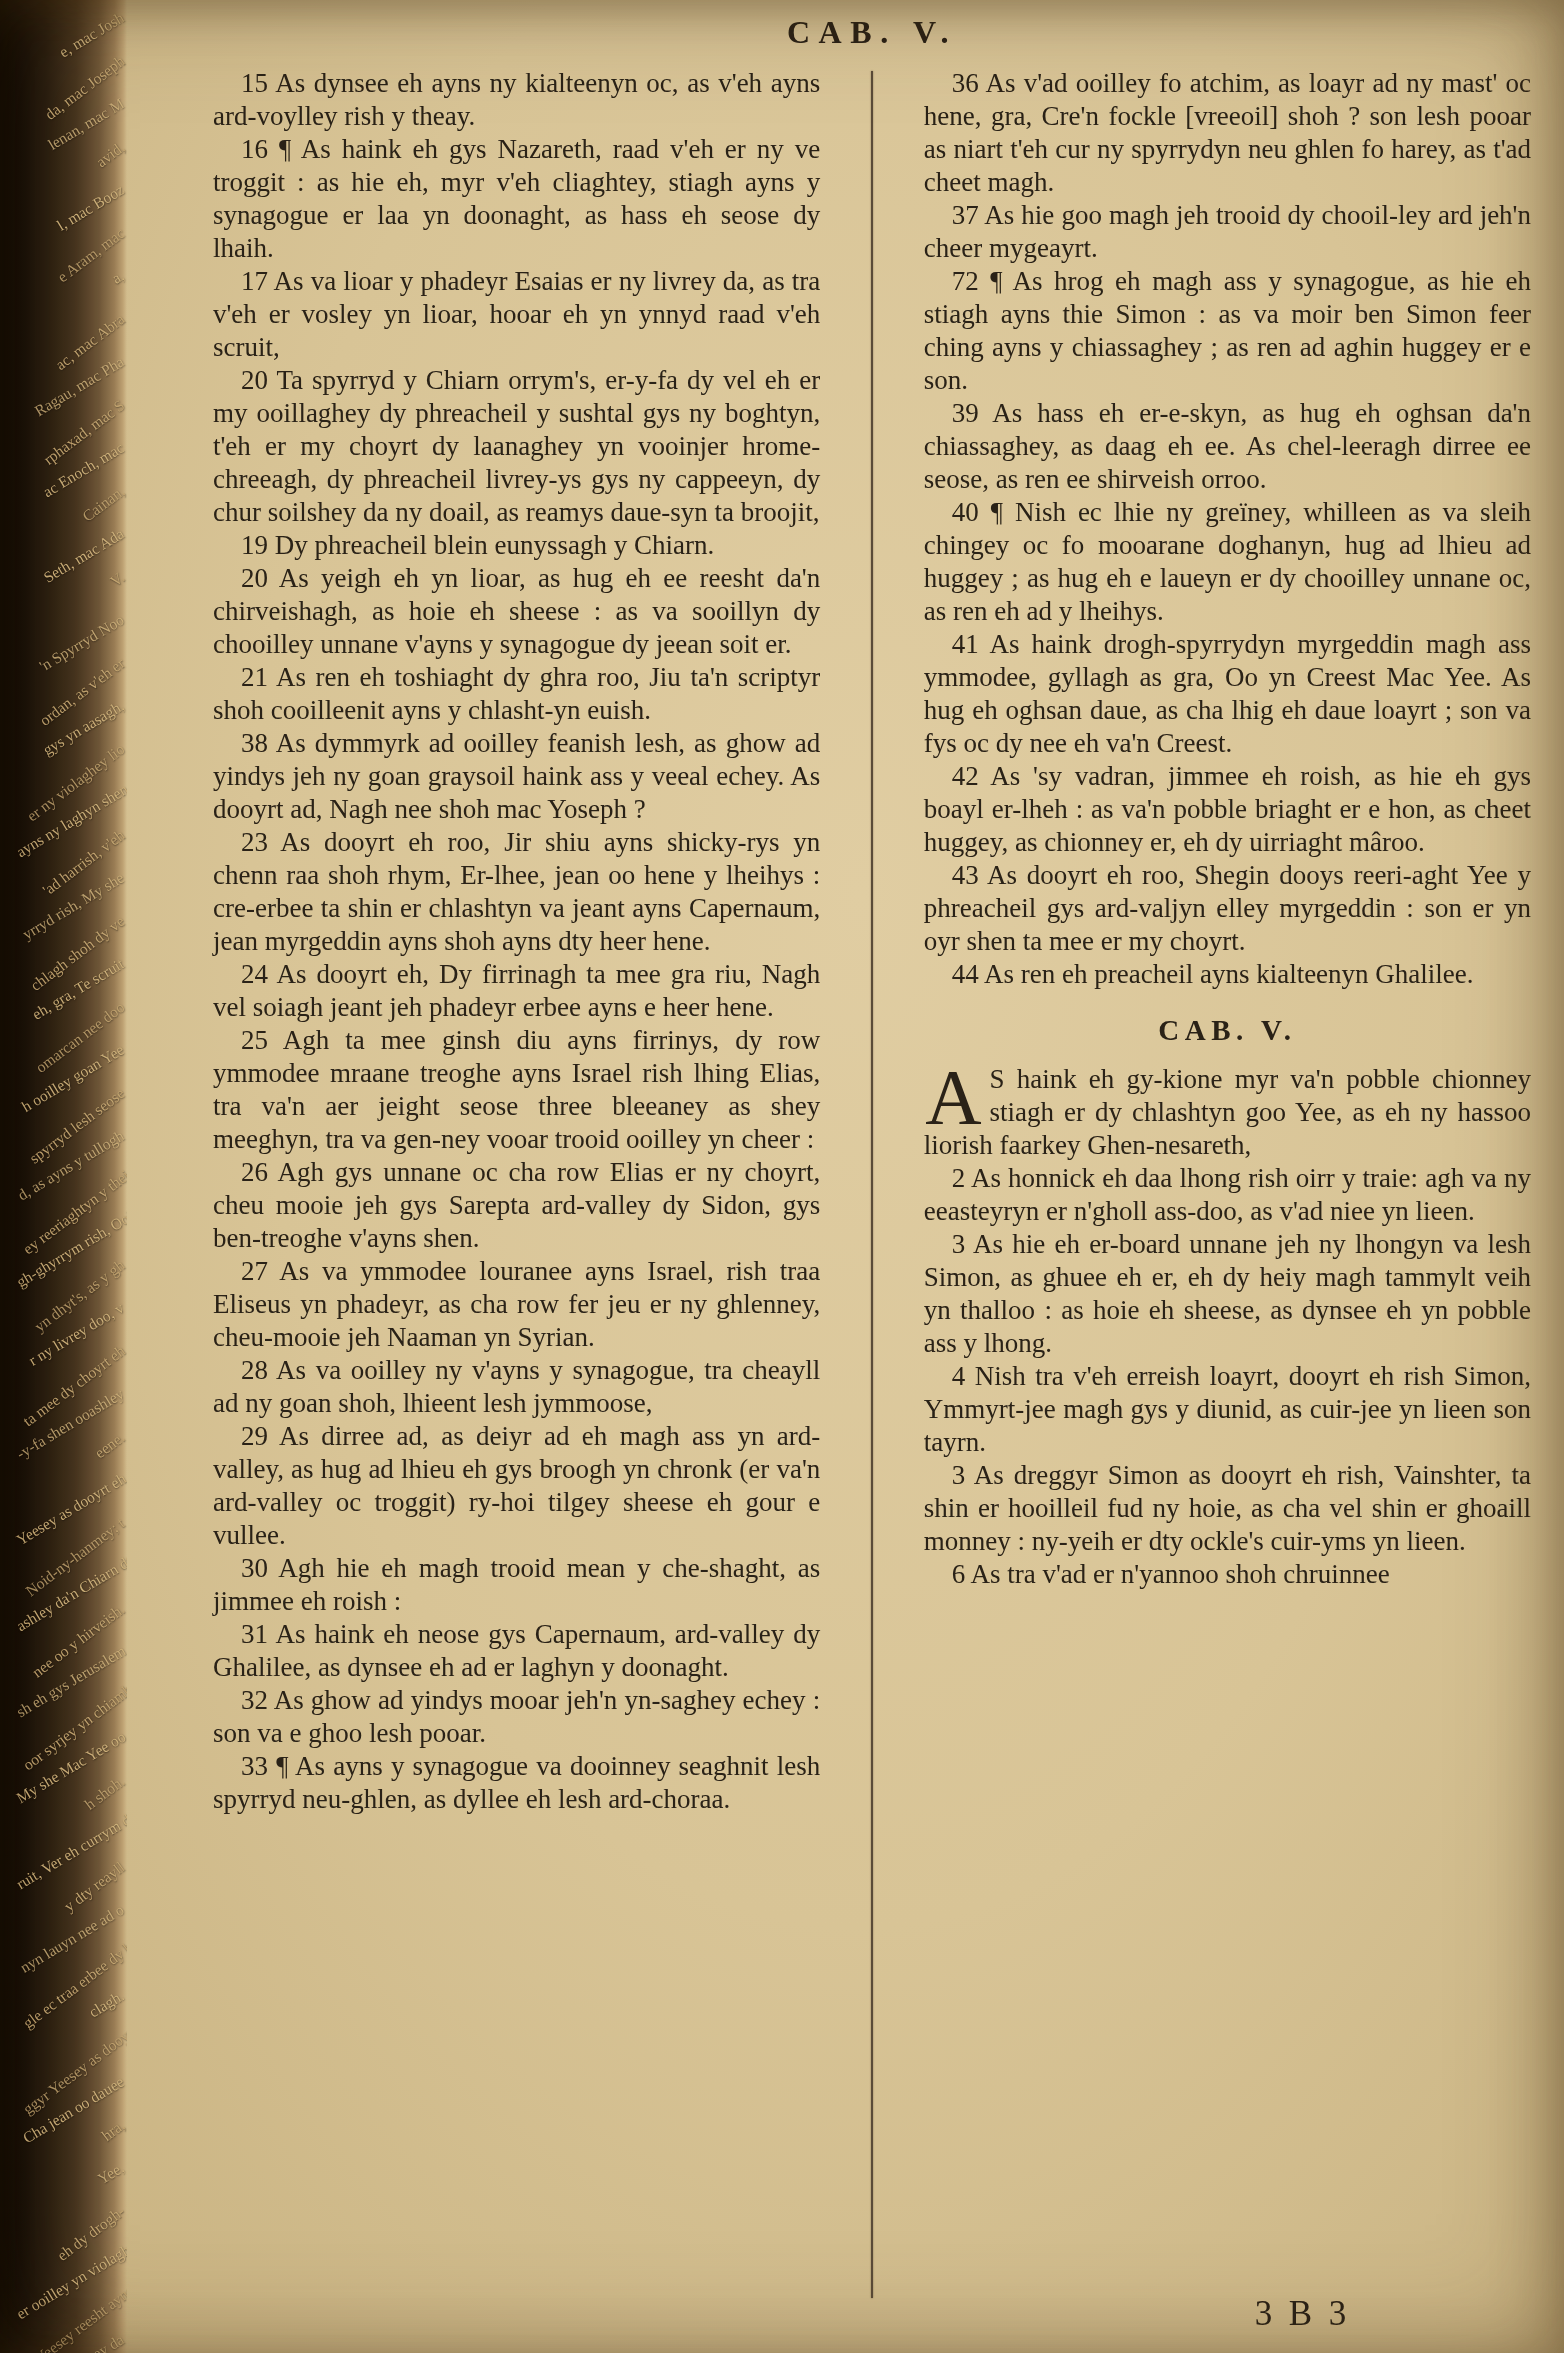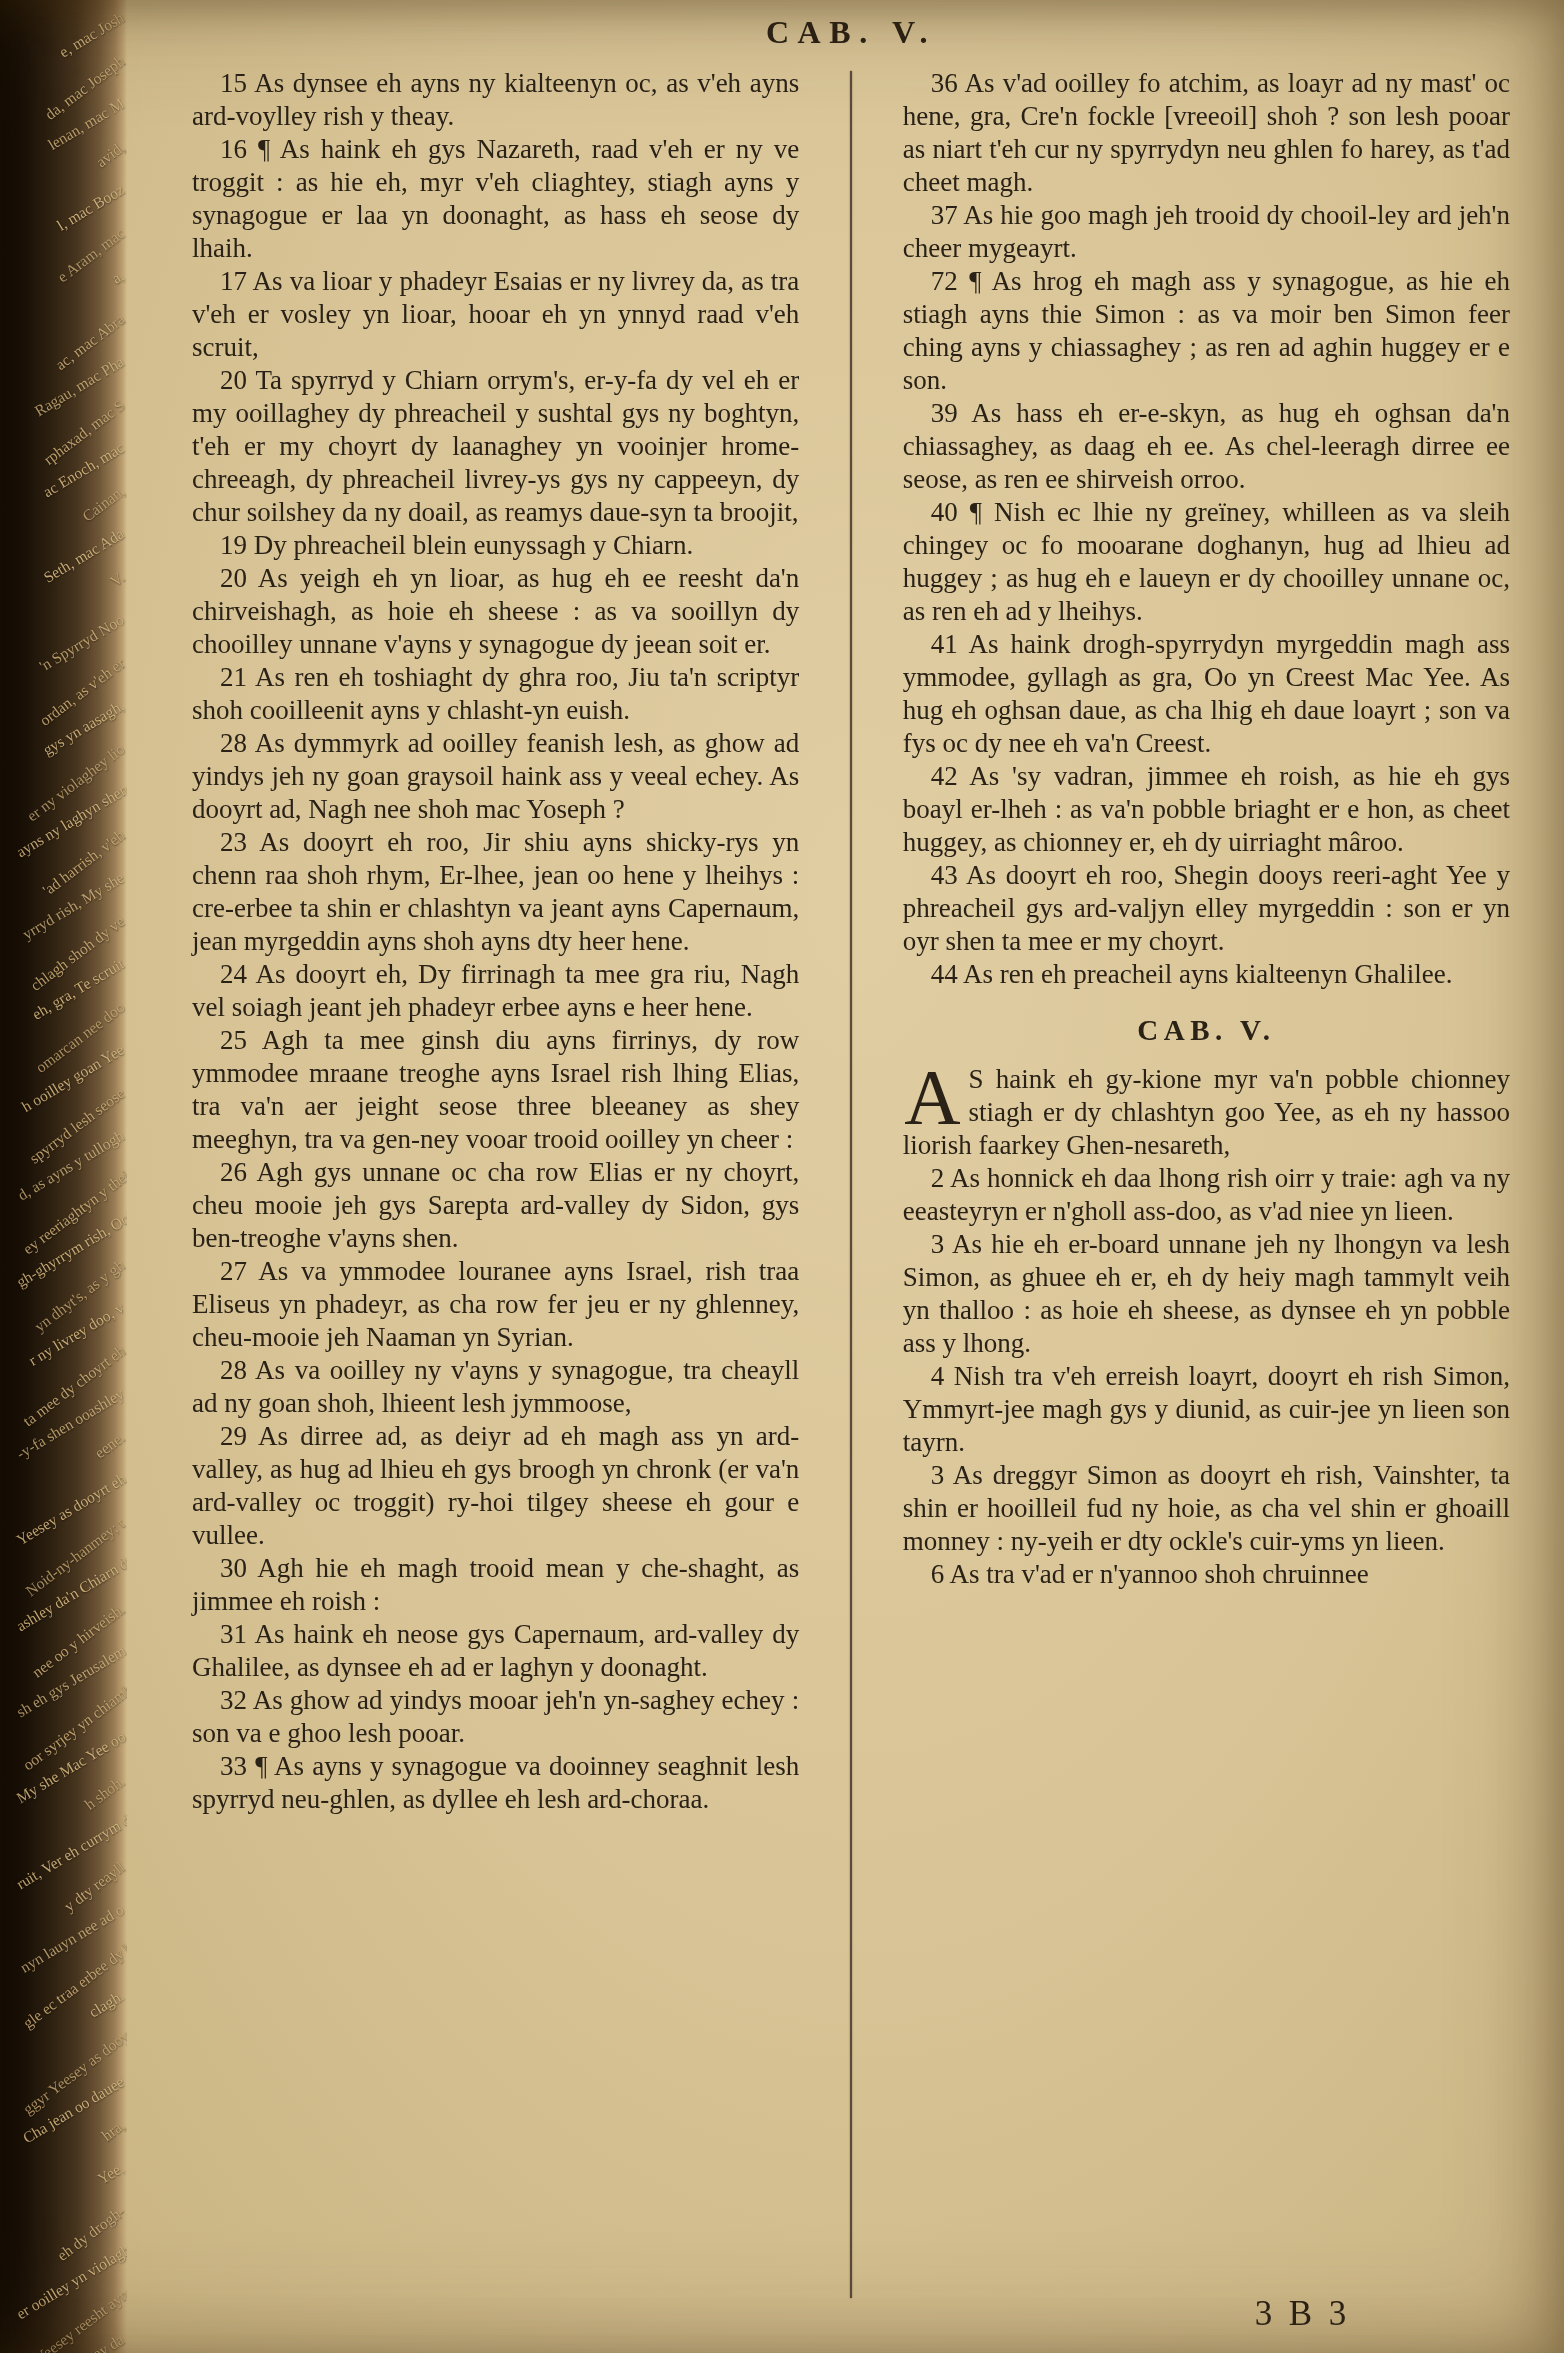--- a/index.html
+++ b/index.html
@@ -25,21 +25,21 @@
   .fragment{
     margin:0;height:43px;line-height:43px;
     white-space:nowrap;text-align:right;padding-right:4.7px;
     font-size:15.6px;color:#cdb07a;
     transform:rotate(-31deg);transform-origin:97% 50%;
     text-shadow:0 0.8px 1.6px rgba(0,0,0,.55);
   }
   .fragment:nth-child(even){transform:rotate(-37deg);color:#c2a470;}
   .fragment:nth-child(3n){opacity:.88;}
 
-  .content{position:absolute;left:192px;top:11px;width:1318px;z-index:1;}
+  .content{position:absolute;left:213px;top:11px;width:1318px;z-index:1;}
   .running-head{
     text-align:center;font-weight:bold;font-size:32px;letter-spacing:8.6px;
     margin:3.1px 0 15.6px 0;
   }
   .columns{display:flex;align-items:stretch;gap:37px;}
   .col{
     width:643px;text-align:justify;
     font-size:27px;line-height:33px;
   }
   .divider{width:1.6px;background:#5a4b38;margin:4.7px 14px 0 14px;min-height:2227px;box-shadow:0 0 1.6px rgba(60,45,25,.6);}
@@ -129,21 +129,21 @@
     <div class="columns">
 
       <div class="col">
           <p class="verse">15 As dynsee eh ayns ny kialteenyn oc, as v'eh ayns ard-voylley rish y theay.</p>
           <p class="verse">16 ¶ As haink eh gys Nazareth, raad v'eh er ny ve troggit : as hie eh, myr v'eh cliaghtey, stiagh ayns y synagogue er laa yn doonaght, as hass eh seose dy lhaih.</p>
           <p class="verse">17 As va lioar y phadeyr Esaias er ny livrey da, as tra v'eh er vosley yn lioar, hooar eh yn ynnyd raad v'eh scruit,</p>
           <p class="verse">20 Ta spyrryd y Chiarn orrym's, er-y-fa dy vel eh er my ooillaghey dy phreacheil y sushtal gys ny boghtyn, t'eh er my choyrt dy laanaghey yn vooinjer hrome-chreeagh, dy phreacheil livrey-ys gys ny cappeeyn, dy chur soilshey da ny doail, as reamys daue-syn ta broojit,</p>
           <p class="verse">19 Dy phreacheil blein eunyssagh y Chiarn.</p>
           <p class="verse">20 As yeigh eh yn lioar, as hug eh ee reesht da'n chirveishagh, as hoie eh sheese : as va sooillyn dy chooilley unnane v'ayns y synagogue dy jeean soit er.</p>
           <p class="verse">21 As ren eh toshiaght dy ghra roo, Jiu ta'n scriptyr shoh cooilleenit ayns y chlasht-yn euish.</p>
-          <p class="verse">28 As dymmyrk ad ooilley feanish lesh, as ghow ad yindys jeh ny goan graysoil haink ass y veeal echey.  As dooyrt ad, Nagh nee shoh mac Yoseph ?</p>
+          <p class="verse">38 As dymmyrk ad ooilley feanish lesh, as ghow ad yindys jeh ny goan graysoil haink ass y veeal echey.  As dooyrt ad, Nagh nee shoh mac Yoseph ?</p>
           <p class="verse">23 As dooyrt eh roo, Jir shiu ayns shicky-rys yn chenn raa shoh rhym, Er-lhee, jean oo hene y lheihys : cre-erbee ta shin er chlashtyn va jeant ayns Capernaum, jean myrgeddin ayns shoh ayns dty heer hene.</p>
           <p class="verse">24 As dooyrt eh, Dy firrinagh ta mee gra riu, Nagh vel soiagh jeant jeh phadeyr erbee ayns e heer hene.</p>
           <p class="verse">25 Agh ta mee ginsh diu ayns firrinys, dy row ymmodee mraane treoghe ayns Israel rish lhing Elias, tra va'n aer jeight seose three bleeaney as shey meeghyn, tra va gen-ney vooar trooid ooilley yn cheer :</p>
           <p class="verse">26 Agh gys unnane oc cha row Elias er ny choyrt, cheu mooie jeh gys Sarepta ard-valley dy Sidon, gys ben-treoghe v'ayns shen.</p>
           <p class="verse">27 As va ymmodee louranee ayns Israel, rish traa Eliseus yn phadeyr, as cha row fer jeu er ny ghlenney, cheu-mooie jeh Naaman yn Syrian.</p>
           <p class="verse">28 As va ooilley ny v'ayns y synagogue, tra cheayll ad ny goan shoh, lhieent lesh jymmoose,</p>
           <p class="verse">29 As dirree ad, as deiyr ad eh magh ass yn ard-valley, as hug ad lhieu eh gys broogh yn chronk (er va'n ard-valley oc troggit) ry-hoi tilgey sheese eh gour e vullee.</p>
           <p class="verse">30 Agh hie eh magh trooid mean y che-shaght, as jimmee eh roish :</p>
           <p class="verse">31 As haink eh neose gys Capernaum, ard-valley dy Ghalilee, as dynsee eh ad er laghyn y doonaght.</p>
           <p class="verse">32 As ghow ad yindys mooar jeh'n yn-saghey echey : son va e ghoo lesh pooar.</p>

